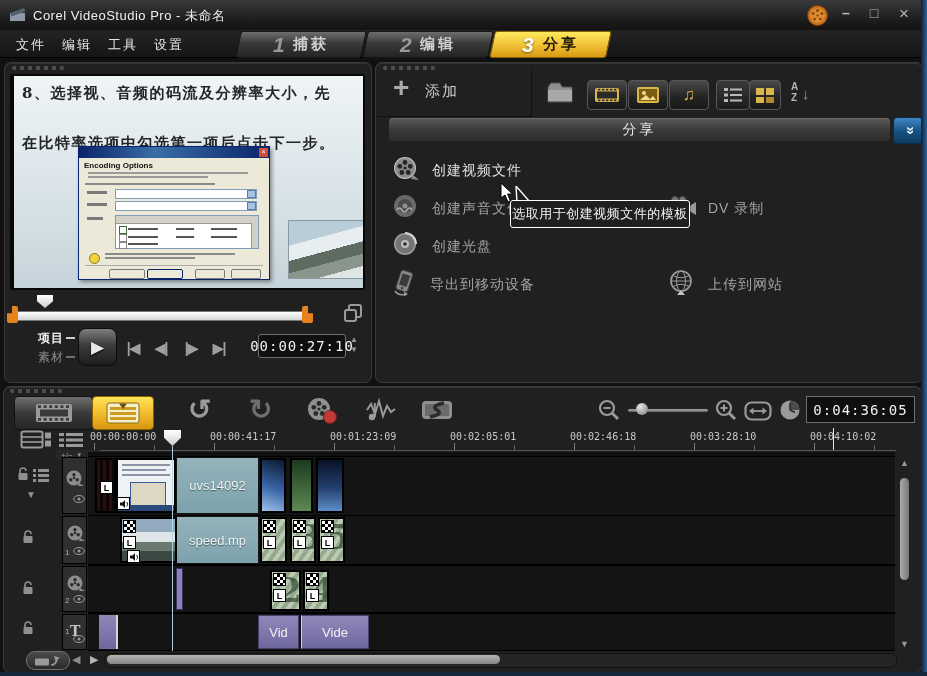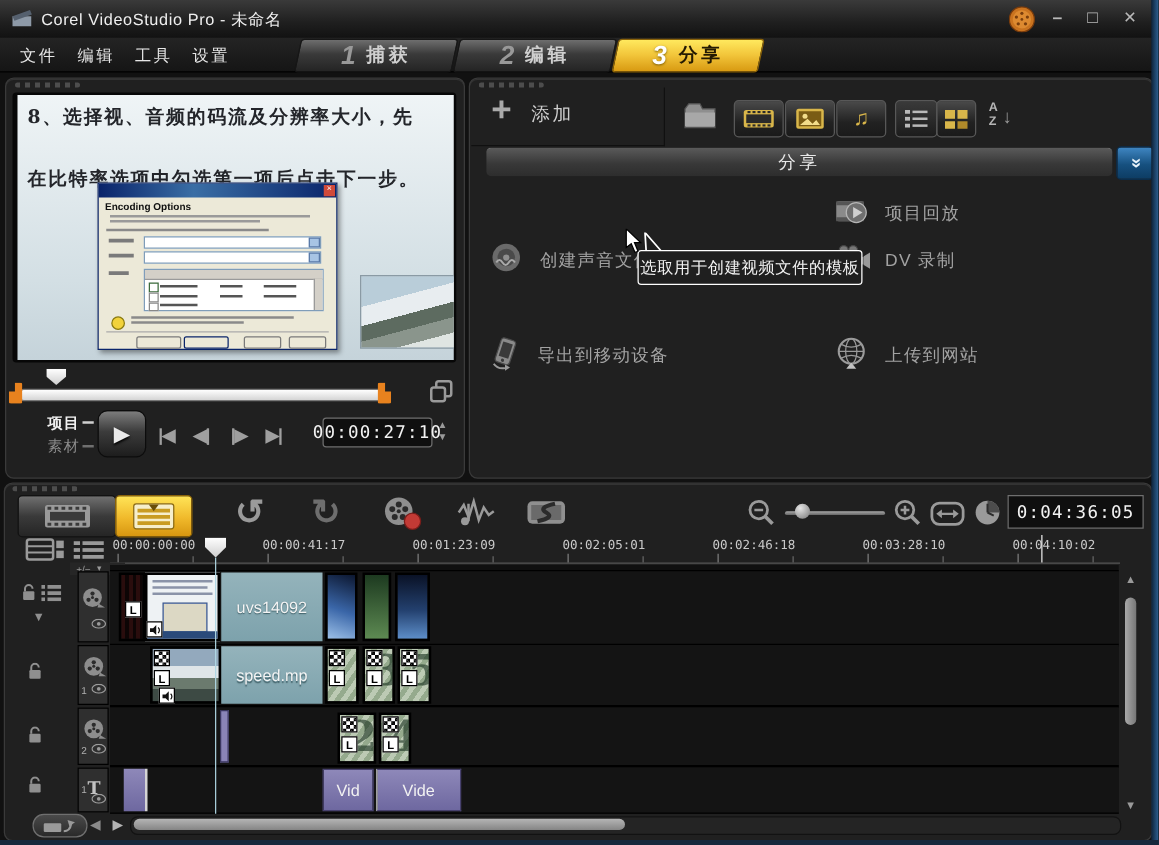--- a/index.html
+++ b/index.html
@@ -246,48 +246,62 @@
   </div>
 
   <div class="abs" style="left:389px;top:118px;width:501px;height:22px;border-radius:4px;border-top:1px solid #6a6a6a;
               background:linear-gradient(#585858,#383838 55%,#2d2d2d);display:flex;align-items:center;justify-content:center;
               color:#e8e8e8;font-size:14px;letter-spacing:3px;">分享</div>
   <div class="abs" style="left:893px;top:117px;width:28px;height:25px;border-radius:4px;border:1px solid #0a2d4c;
               background:linear-gradient(#3f86c2,#16507f 55%,#0d3c63);display:flex;align-items:center;justify-content:center;">
     <span style="color:#eaf4fb;font-size:15px;font-weight:bold;transform:rotate(-90deg);">«</span>
   </div>
 
-  <div class="opt-row" style="left:668px;top:156px;">
-    <span><svg width="28" height="26">
-          <rect x="1" y="5" width="22" height="16" rx="2" fill="#8a8a8a"></rect>
-          <rect x="1" y="5" width="22" height="3.2" fill="#555"></rect>
-          <rect x="1" y="17.8" width="22" height="3.2" fill="#555"></rect>
-          <circle cx="17" cy="14" r="8" fill="#6f6f6f" stroke="#b5b5b5"></circle>
-          <polygon points="14.5,9.5 22,14 14.5,18.5" fill="#cfcfcf"></polygon>
+  <div class="opt-row" style="left:392px;top:156px;">
+    <span><svg width="28" height="28">
+          <circle cx="13" cy="13" r="11" fill="#c2c2c2"></circle>
+          <circle cx="13" cy="13" r="10" fill="#8a8a8a"></circle>
+          <circle cx="13" cy="7.5" r="2.4" fill="#242424"></circle>
+          <circle cx="7.8" cy="11.3" r="2.4" fill="#242424"></circle>
+          <circle cx="9.8" cy="17.5" r="2.4" fill="#242424"></circle>
+          <circle cx="16.2" cy="17.5" r="2.4" fill="#242424"></circle>
+          <circle cx="18.2" cy="11.3" r="2.4" fill="#242424"></circle>
+          <circle cx="13" cy="13" r="1.6" fill="#242424"></circle>
+          <path d="M21 20 L27 25 L19 24 Z" fill="#8a8a8a"></path>
         </svg></span>
-    <span class="opt-label">项目回放</span>
+    <span class="opt-label" style="color:#e0e0e0;">创建视频文件</span>
   </div>
   <div class="opt-row" style="left:392px;top:194px;">
     <span><svg width="28" height="28">
           <circle cx="13" cy="13" r="11" fill="#6a6a6a"></circle>
           <circle cx="13" cy="13" r="7" fill="#4a4a4a"></circle>
           <circle cx="13" cy="13" r="2.5" fill="#8f8f8f"></circle>
           <path d="M5 17 q2.5 -4 5 0 t5 0 t5 0" stroke="#aaa" fill="none" stroke-width="1.6"></path>
         </svg></span>
     <span class="opt-label">创建声音文件</span>
   </div>
   <div class="opt-row" style="left:668px;top:194px;">
     <span><svg width="28" height="24">
           <circle cx="7" cy="5" r="3.6" fill="#777" stroke="#444"></circle>
           <circle cx="14.5" cy="5" r="3.6" fill="#777" stroke="#444"></circle>
           <rect x="2" y="8" width="17" height="11" rx="2" fill="#8f8f8f"></rect>
           <rect x="19" y="10.5" width="4" height="6" fill="#777"></rect>
           <polygon points="23,10 28,7 28,20 23,17" fill="#9a9a9a"></polygon>
         </svg></span>
     <span class="opt-label">DV 录制</span>
+  </div>
+  <div class="opt-row" style="left:392px;top:232px;">
+    <span><svg width="28" height="28">
+          <circle cx="13" cy="13" r="11" fill="#9e9e9e"></circle>
+          <circle cx="13" cy="13" r="9.5" fill="#757575"></circle>
+          <path d="M13 2 A11 11 0 0 1 24 13" stroke="#d5d5d5" stroke-width="2" fill="none"></path>
+          <circle cx="13" cy="13" r="4" fill="#bdbdbd"></circle>
+          <circle cx="13" cy="13" r="1.8" fill="#2a2a2a"></circle>
+        </svg></span>
+    <span class="opt-label">创建光盘</span>
   </div>
   <div class="opt-row" style="left:668px;top:270px;">
     <span><svg width="28" height="28">
           <circle cx="13" cy="12" r="10" fill="none" stroke="#9a9a9a" stroke-width="1.7"></circle>
           <ellipse cx="13" cy="12" rx="4.5" ry="10" fill="none" stroke="#9a9a9a"></ellipse>
           <line x1="3" y1="12" x2="23" y2="12" stroke="#9a9a9a"></line>
           <path d="M5 6.5 q8 4.5 16 0 M5 17.5 q8 -4.5 16 0" stroke="#9a9a9a" fill="none"></path>
           <polygon points="9,26 13,21 17,26" fill="#c2c2c2"></polygon>
         </svg></span>
     <span class="opt-label">上传到网站</span>

